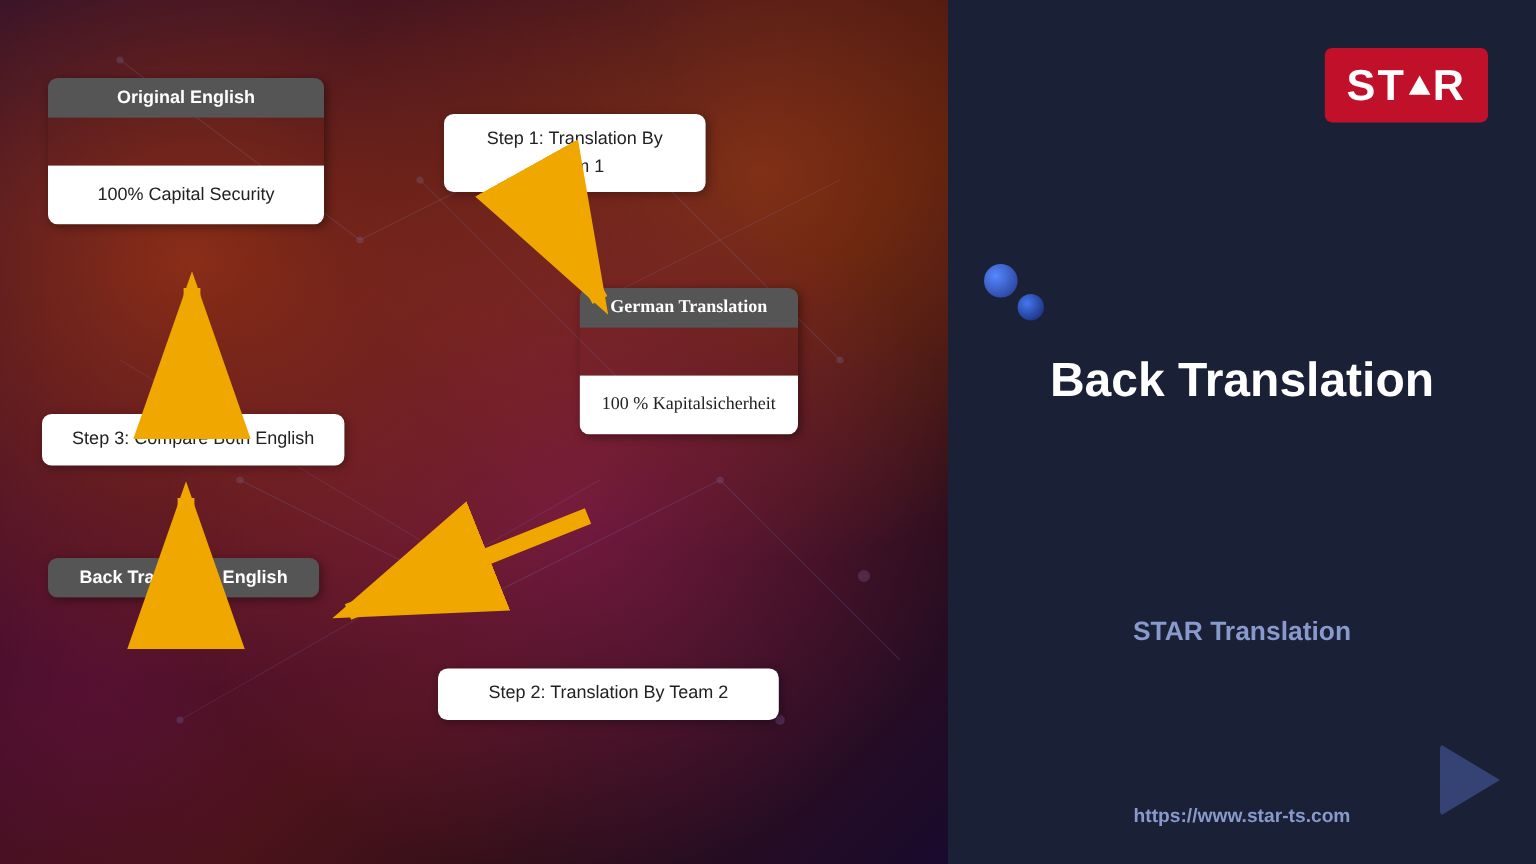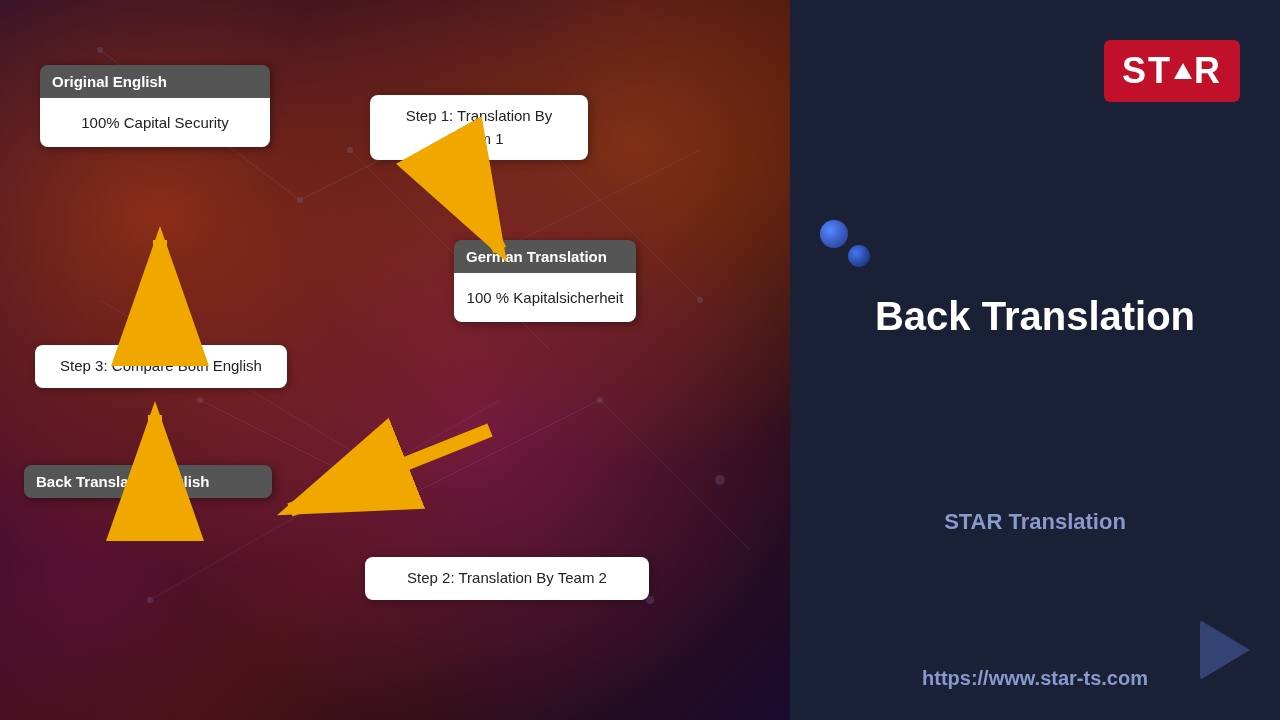--- a/index.html
+++ b/index.html
@@ -37,33 +37,34 @@
     
     .box {
       position: absolute;
       border-radius: 8px;
       overflow: hidden;
       box-shadow: 2px 2px 8px rgba(0,0,0,0.4);
     }
 
     .box-header {
       padding: 8px 12px;
-      text-align: left;
+      text-align: center;
       font-size: 15px;
       font-weight: 600;
       color: white;
     }
 
     .box-body {
       background: white;
       padding: 14px 12px;
       text-align: center;
       font-size: 15px;
       color: #222;
       line-height: 1.4;
+      margin-top: 40px;
     }
 
     .box-dark-header { background-color: #555; }
 
     
     .step-box {
       position: absolute;
       background: white;
       border-radius: 8px;
       padding: 10px 16px;
@@ -137,21 +138,21 @@
     }
 
     .subtitle {
       font-size: 22px;
       font-weight: bold;
       color: #8899cc;
       text-align: center;
     }
 
     .url {
-      font-size: 20px;
+      font-size: 16px;
       font-weight: bold;
       color: #8899cc;
       text-align: center;
     }
 
     
     .orb {
       position: absolute;
       border-radius: 50%;
     }
@@ -212,31 +213,31 @@
   <div class="step-box" style="left:370px; top:95px; width:218px;">
     <span>Step 1:
 Translation By Team 1</span>
   </div>
 
   <div class="box" style="left:40px; top:65px; width:230px;">
     <div class="box-header box-dark-header">Original English</div>
     <div class="box-body">100% Capital Security</div>
   </div>
 
-  <div class="box" style="left:454px; top:240px; width:182px;">
+  <div class="box" style="left:483px; top:240px; width:182px;font-family:Liberation Serif, serif;">
     <div class="box-header box-dark-header">German Translation</div>
     <div class="box-body">100 % Kapitalsicherheit</div>
   </div>
 
   <div class="step-box" style="left:35px; top:345px; width:252px;">
     <span>Step 3:
 Compare Both English</span>
   </div>
 
-  <div class="box" style="left:24px; top:465px; width:248px;">
+  <div class="box" style="left:40px; top:465px; width:226px;">
     <div class="box-header box-dark-header">Back Translated English</div>
   </div>
 
   <div class="step-box" style="left:365px; top:557px; width:284px;">
     <span>Step 2:
 Translation By Team 2</span>
   </div>
 
   <svg class="arrows-svg">
     <defs>

